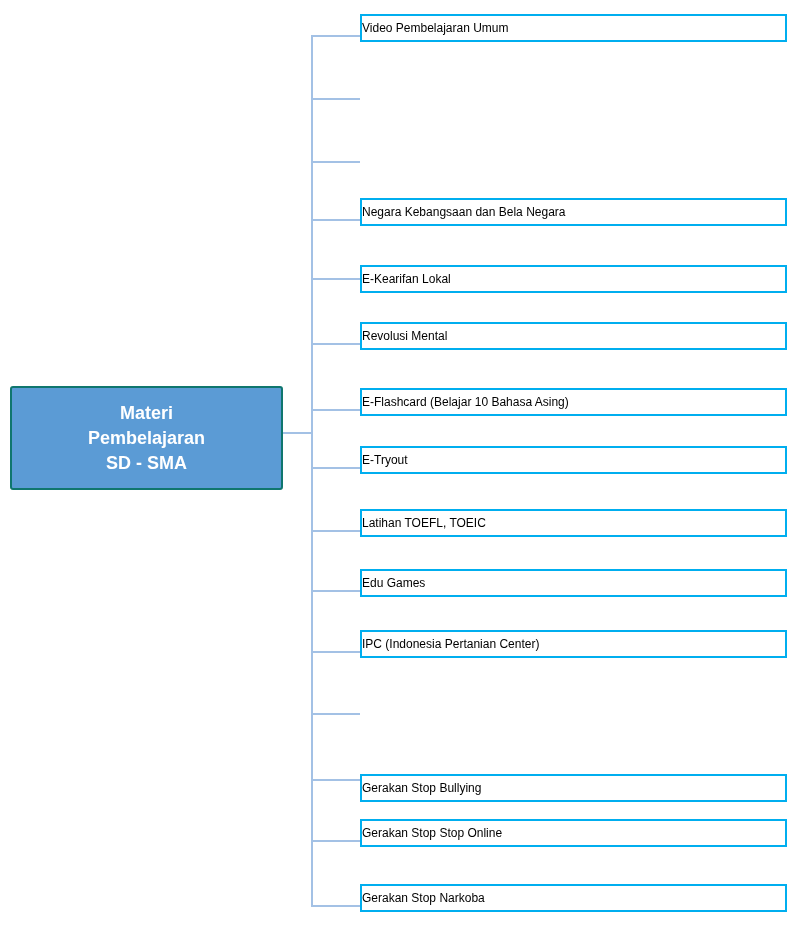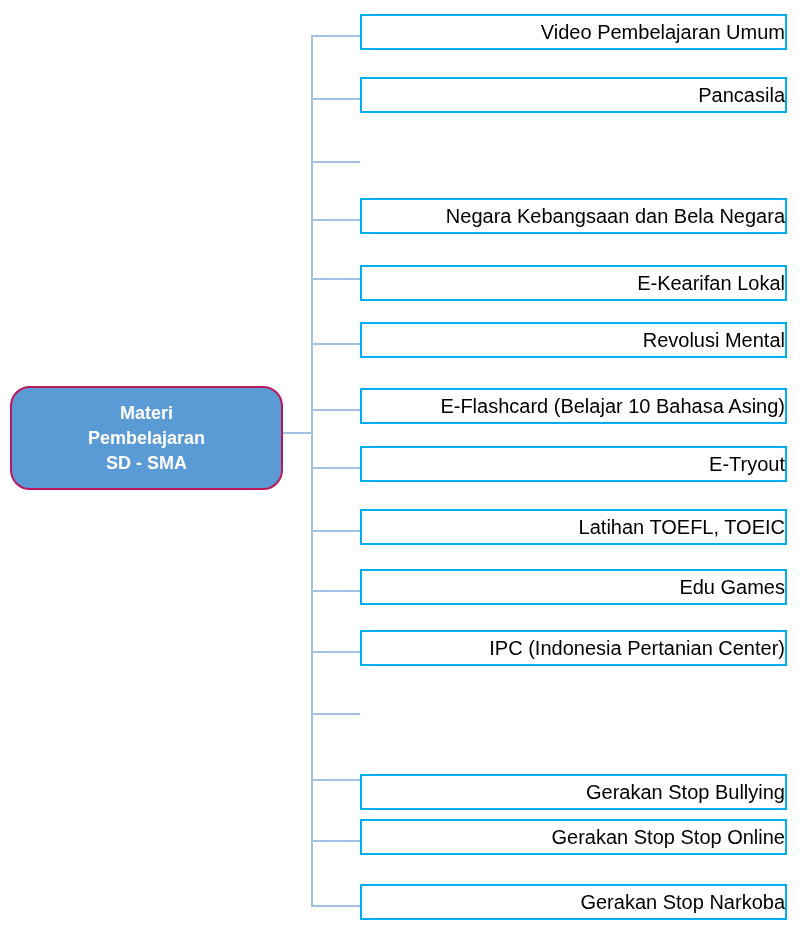--- a/index.html
+++ b/index.html
@@ -11,22 +11,22 @@
     font-family: "Liberation Sans", sans-serif;
     overflow: hidden;
   }
   
   .root {
     position: absolute;
     left: 10px; top: 386px;
     width: 273px; height: 104px;
     box-sizing: border-box;
     background: #5B9BD5;
-    border: 2px solid #be185d;
-    border-radius: 20px;
+    border: 2px solid #0f766e;
+    border-radius: 3px;
     display: flex;
     flex-direction: column;
     align-items: center;
     justify-content: center;
     color: #ffffff;
     font-weight: bold;
     font-size: 18px;
     line-height: 25px;
     text-align: center;
   }
@@ -46,29 +46,29 @@
   .stub {
     position: absolute;
     left: 311px;
     width: 49px; height: 2px;
     background: #A3C1E5;
   }
   
   .branch {
     position: absolute;
     left: 360px;
-    width: 427px; height: 36px;
+    width: 427px; height: 28px;
     box-sizing: border-box;
     background: #FFFFFF;
     border: 2.5px solid #00AEEF;
     display: flex;
     align-items: center;
-    justify-content: flex-end;
+    justify-content: flex-start;
     color: #000000;
-    font-size: 20px;
+    font-size: 12px;
     text-align: center;
   }
   .lbl { white-space: nowrap; }
 </style>
 </head>
 <body>
 
 <div class="canvas">
 
   <div class="trunk"></div>
@@ -91,23 +91,20 @@
   <div class="stub" style="top:905px"></div>
 
   <div class="root">
     <span>Materi</span>
     <span>Pembelajaran</span>
     <span>SD - SMA</span>
   </div>
 
   <div class="branch" style="top:14px">
       <span class="lbl">Video Pembelajaran Umum</span>
-    </div>
-  <div class="branch" style="top:77px">
-      <span class="lbl">Pancasila</span>
     </div>
   <div class="branch" style="top:198px">
       <span class="lbl">Negara Kebangsaan dan Bela Negara</span>
     </div>
   <div class="branch" style="top:265px">
       <span class="lbl">E-Kearifan Lokal</span>
     </div>
   <div class="branch" style="top:322px">
       <span class="lbl">Revolusi Mental</span>
     </div>

